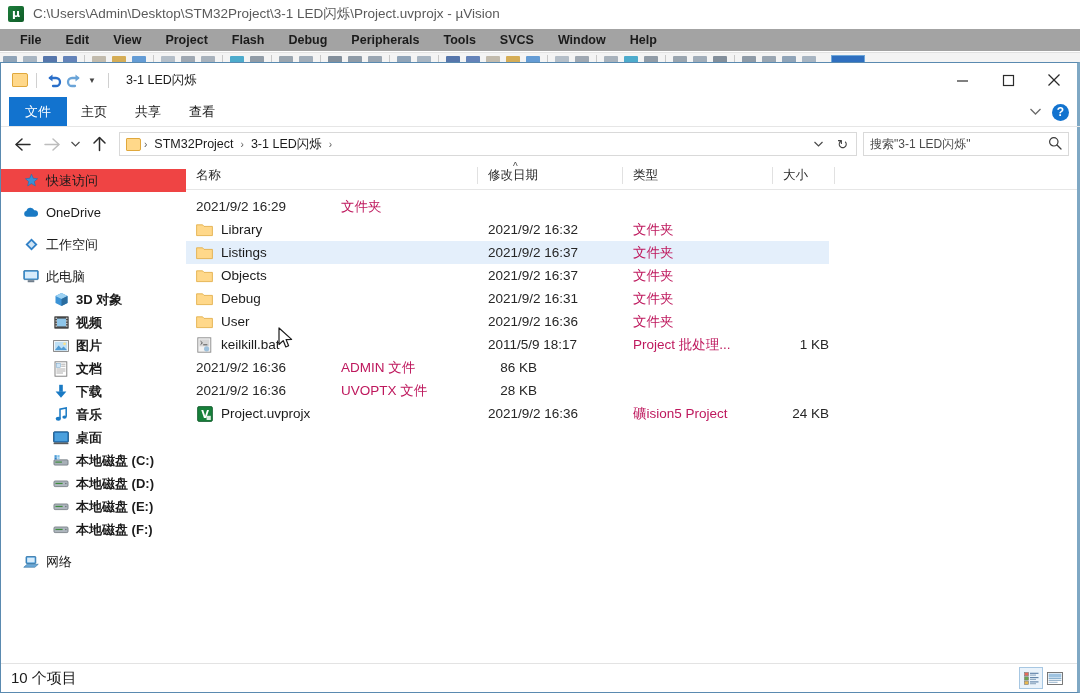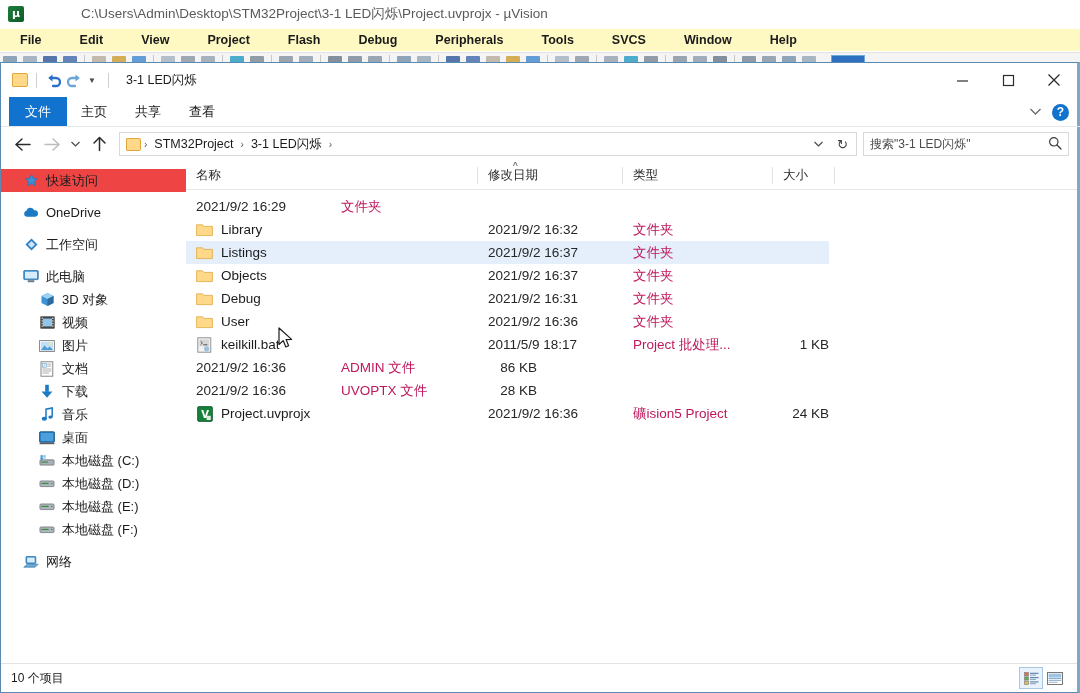--- a/index.html
+++ b/index.html
@@ -11,40 +11,40 @@
   }
 
   
   #keil-window {
     position: absolute; left: 0; top: 0; width: 1080px; height: 693px;
     background: #ffffff;
   }
   #keil-titlebar {
     position: absolute; left: 0; top: 0; width: 1080px; height: 27px;
     background: #ffffff;
-    display: flex; align-items: center; padding-left: 8px; gap: 48px;
+    display: flex; align-items: center; padding-left: 8px;
   }
   #keil-icon {
     width: 16px; height: 16px; border-radius: 2px;
     background: linear-gradient(135deg,#1d7d3b 0%,#0f5c28 100%);
     position: relative; flex: 0 0 auto;
     display: flex; align-items: center; justify-content: center;
   }
   #keil-icon::after {
     content: "\03BC"; color: #fff; font-size: 11px; font-weight: bold;
     font-family: "DejaVu Sans", sans-serif; line-height: 1;
   }
   #keil-title-text {
     margin-left: 9px; font-size: 13.5px; color: #5a5a5a; white-space: nowrap;
     font-family: "Liberation Sans","DejaVu Sans",sans-serif;
   }
   #keil-menubar {
     position: absolute; left: 0; top: 29px; width: 1080px; height: 22px;
-    display: flex; align-items: center; padding-left: 10px; gap: 18px;
-    background: #fef9c3;
+    display: flex; align-items: center; padding-left: 10px; gap: 4px;
+    background: #a3a3a3;
   }
   .keil-menu-item {
     font-size: 12.5px; color: #1b1b1b; padding: 0 10px; font-weight: bold;
     white-space: nowrap; cursor: default;
   }
   #keil-toolbar {
     position: absolute; left: 0; top: 52px; width: 1080px; height: 19px;
     background: #f4f4f4; border-top: 1px solid #e2e2e2;
     border-bottom: 1px solid #cfd6dd;
     display: flex; align-items: center; overflow: hidden;
@@ -167,21 +167,21 @@
 
   
   #ex-sidebar {
     width: 185px; flex: 0 0 185px; background: #ffffff;
     padding-top: 8px; overflow: hidden;
   }
   .nav-item {
     height: 23px; display: flex; align-items: center; font-size: 13px;
     color: #1b1b1b; padding-left: 22px; white-space: nowrap;
   }
-  .nav-item.indent { padding-left: 38px; }
+  .nav-item.indent { padding-left: 52px; font-weight: bold; }
   .nav-item.selected { background: #ef4444; }
   .nav-ico {
     width: 16px; height: 16px; margin-right: 7px; flex: 0 0 auto;
     display: flex; align-items: center; justify-content: center;
   }
   .nav-ico svg { display: block; }
   .nav-gap { height: 9px; }
 
   
   #ex-filepane { flex: 1 1 auto; min-width: 0; display: flex; flex-direction: column; }
@@ -222,21 +222,21 @@
   .ficon svg { display: block; }
 
   
   #cursor { position: absolute; left: 277px; top: 264px; pointer-events: none; }
 
   
   #ex-status {
     height: 29px; border-top: 1px solid #e3e3e3; display: flex;
     align-items: center; padding: 0 10px; flex: 0 0 auto; background: #fff;
   }
-  #status-text { font-size: 12px; color: #1b1b1b; }
+  #status-text { font-size: 15px; color: #1b1b1b; }
   #status-spacer { flex: 1 1 auto; }
   .viewbtn { width: 24px; height: 22px; display: flex; align-items: center;
              justify-content: center; }
   .viewbtn.active { border: 1px solid #a7c7e2; background: #eaf3fb; }
 </style>
 </head>
 <body>
 
 <div id="keil-window">
 

